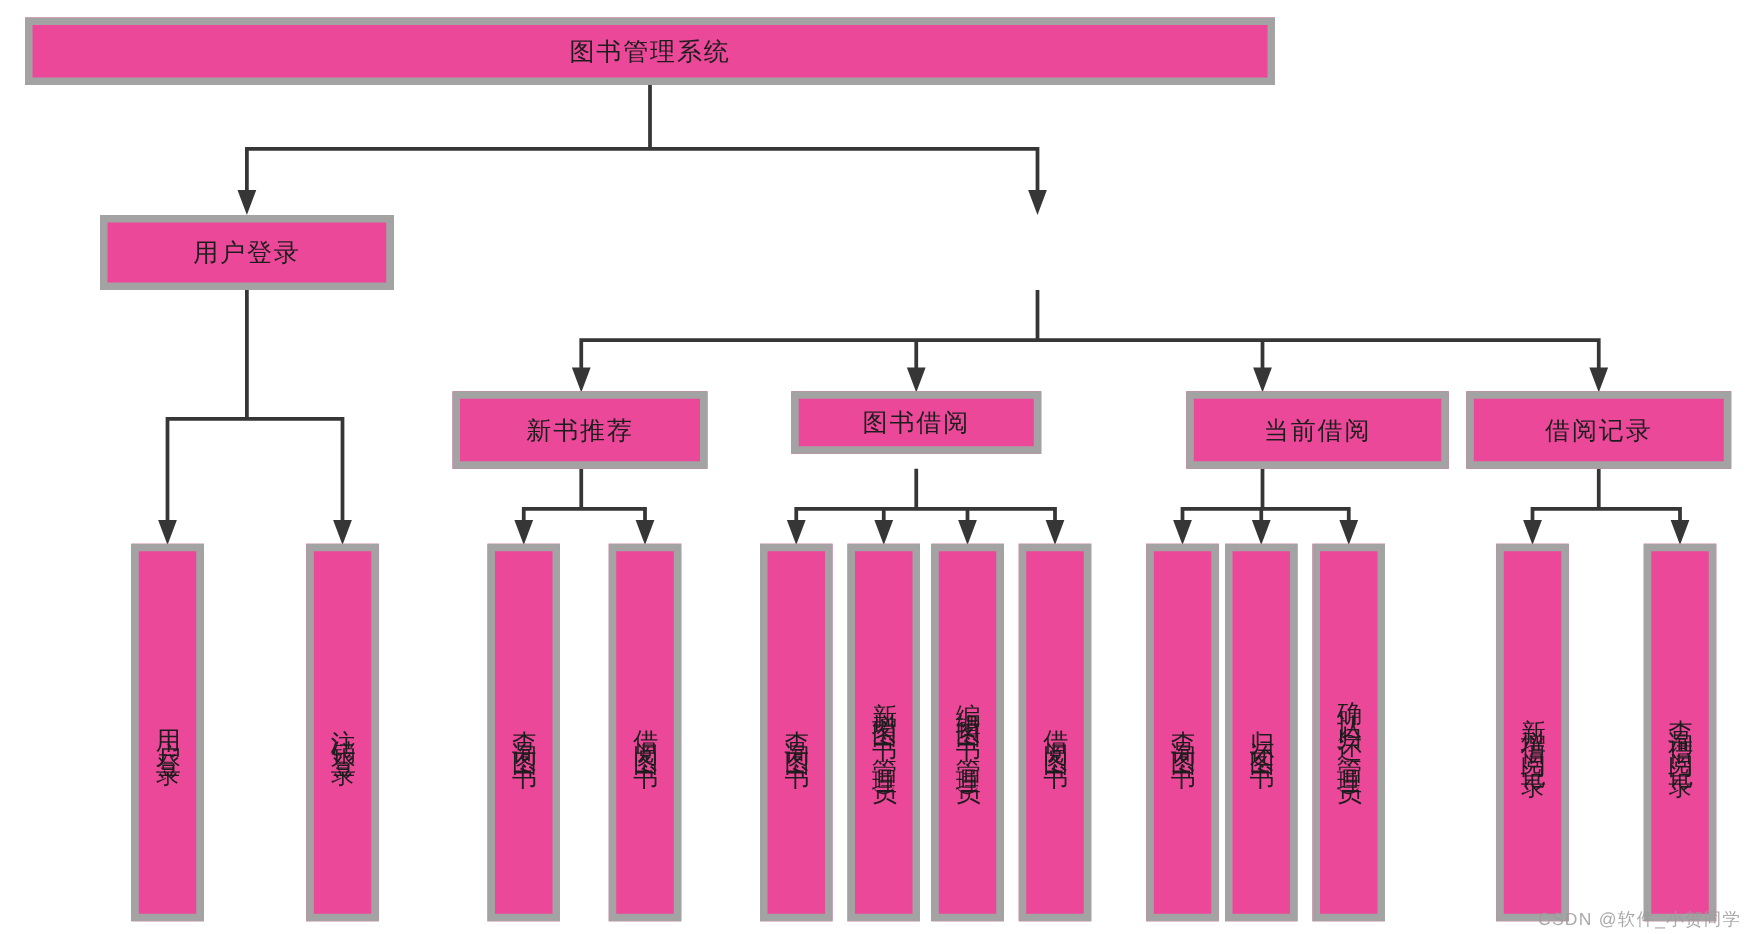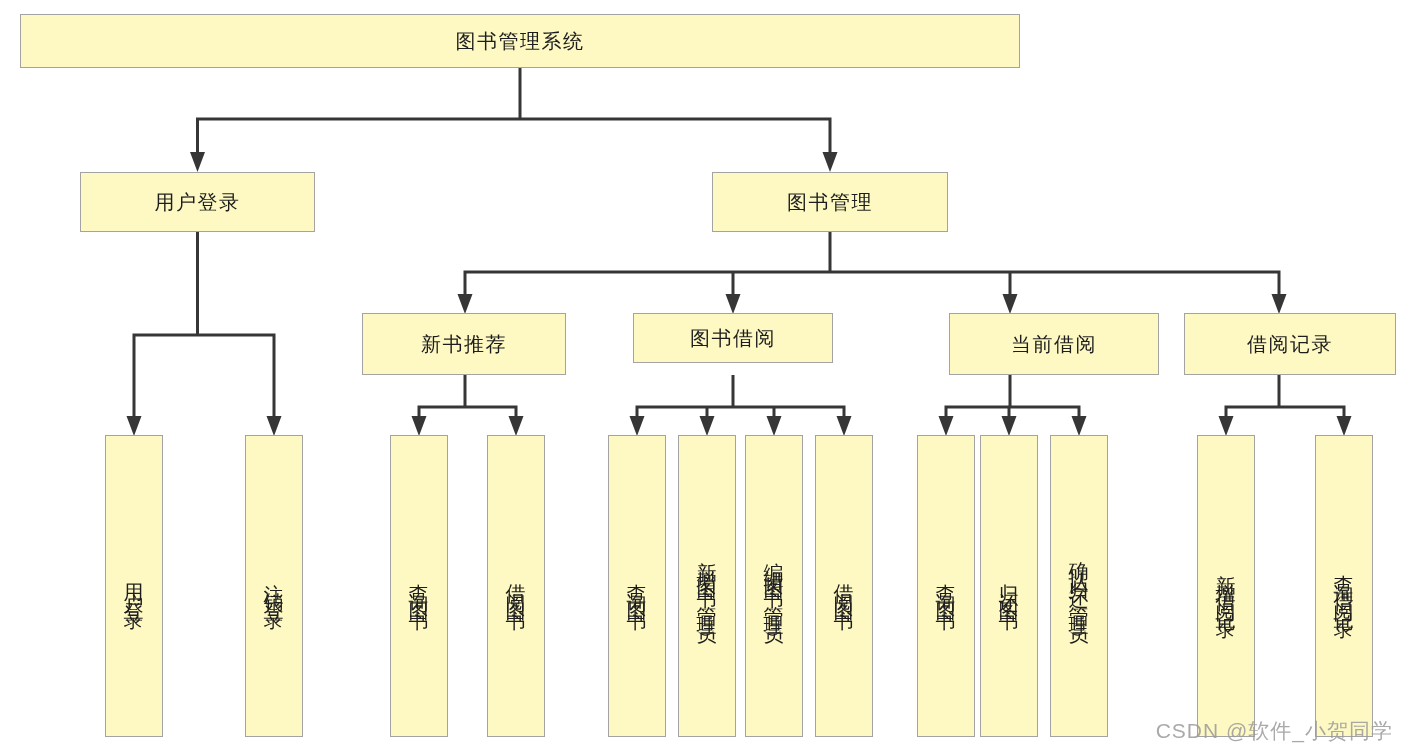--- a/index.html
+++ b/index.html
@@ -4,41 +4,41 @@
 <style>
   html,body{margin:0;padding:0;}
   body{
     width:1405px;height:747px;background:#ffffff;
     font-family:"Liberation Sans",sans-serif;
     position:relative;overflow:hidden;color:#1d1d1d;
   }
   .stage{position:absolute;inset:0;}
   svg.connectors{position:absolute;left:0;top:0;z-index:0;}
   .node{
-    position:absolute;background:#fef9c3;border:1px solid #a3a3a3;
+    position:absolute;background:#ec4899;border:6px solid #a3a3a3;
     box-sizing:border-box;display:flex;align-items:center;justify-content:center;
     z-index:1;
   }
   .h-label{font-size:20px;letter-spacing:1.5px;color:#1d1d1d;white-space:nowrap;}
   .leaf .v-label{
     writing-mode:vertical-rl;text-orientation:mixed;
     font-size:20px;letter-spacing:9px;line-height:1;color:#1d1d1d;
   }
   .watermark{
     position:absolute;right:12px;bottom:2px;z-index:5;
-    font-size:21px;color:#9b9b9b;opacity:.85;letter-spacing:1px;white-space:nowrap;
+    font-size:14px;color:#9b9b9b;opacity:.85;letter-spacing:1px;white-space:nowrap;
   }
   
   #n-root{left:20px;top:14px;width:1000px;height:54px;}
   #n-userlogin{left:80px;top:172px;width:235px;height:60px;}
   #n-bookmgmt{left:712px;top:172px;width:236px;height:60px;}
   #n-newbooks{left:362px;top:313px;width:204px;height:62px;}
   #n-bookborrow{left:633px;top:313px;width:200px;height:50px;}
   #n-currentborrow{left:949px;top:313px;width:210px;height:62px;}
-  #n-borrowrecords{left:1173px;top:313px;width:212px;height:62px;margin-left:11px;}
+  #n-borrowrecords{left:1173px;top:313px;width:212px;height:62px;}
   .leaf{top:435px;width:58px;height:302px;}
   #lf-a1{left:105px;} #lf-a2{left:245px;}
   #lf-b1{left:390px;} #lf-b2{left:487px;}
   #lf-c1{left:608px;} #lf-c2{left:678px;} #lf-c3{left:745px;} #lf-c4{left:815px;}
   #lf-d1{left:917px;} #lf-d2{left:980px;} #lf-d3{left:1050px;}
   #lf-e1{left:1197px;} #lf-e2{left:1315px;}
 </style>
 </head>
 <body>
 
@@ -83,23 +83,20 @@
       <path d="M1336.5 416 L1351.5 416 L1344 436 Z"></path>
     </g>
   </svg>
 
   <div class="node" id="n-root">
     <span class="h-label">图书管理系统</span>
   </div>
 
   <div class="node" id="n-userlogin">
     <span class="h-label">用户登录</span>
-  </div>
-  <div class="node" id="n-bookmgmt">
-    <span class="h-label">图书管理</span>
   </div>
 
   <div class="node" id="n-newbooks">
     <span class="h-label">新书推荐</span>
   </div>
   <div class="node" id="n-bookborrow">
     <span class="h-label">图书借阅</span>
   </div>
   <div class="node" id="n-currentborrow">
     <span class="h-label">当前借阅</span>

